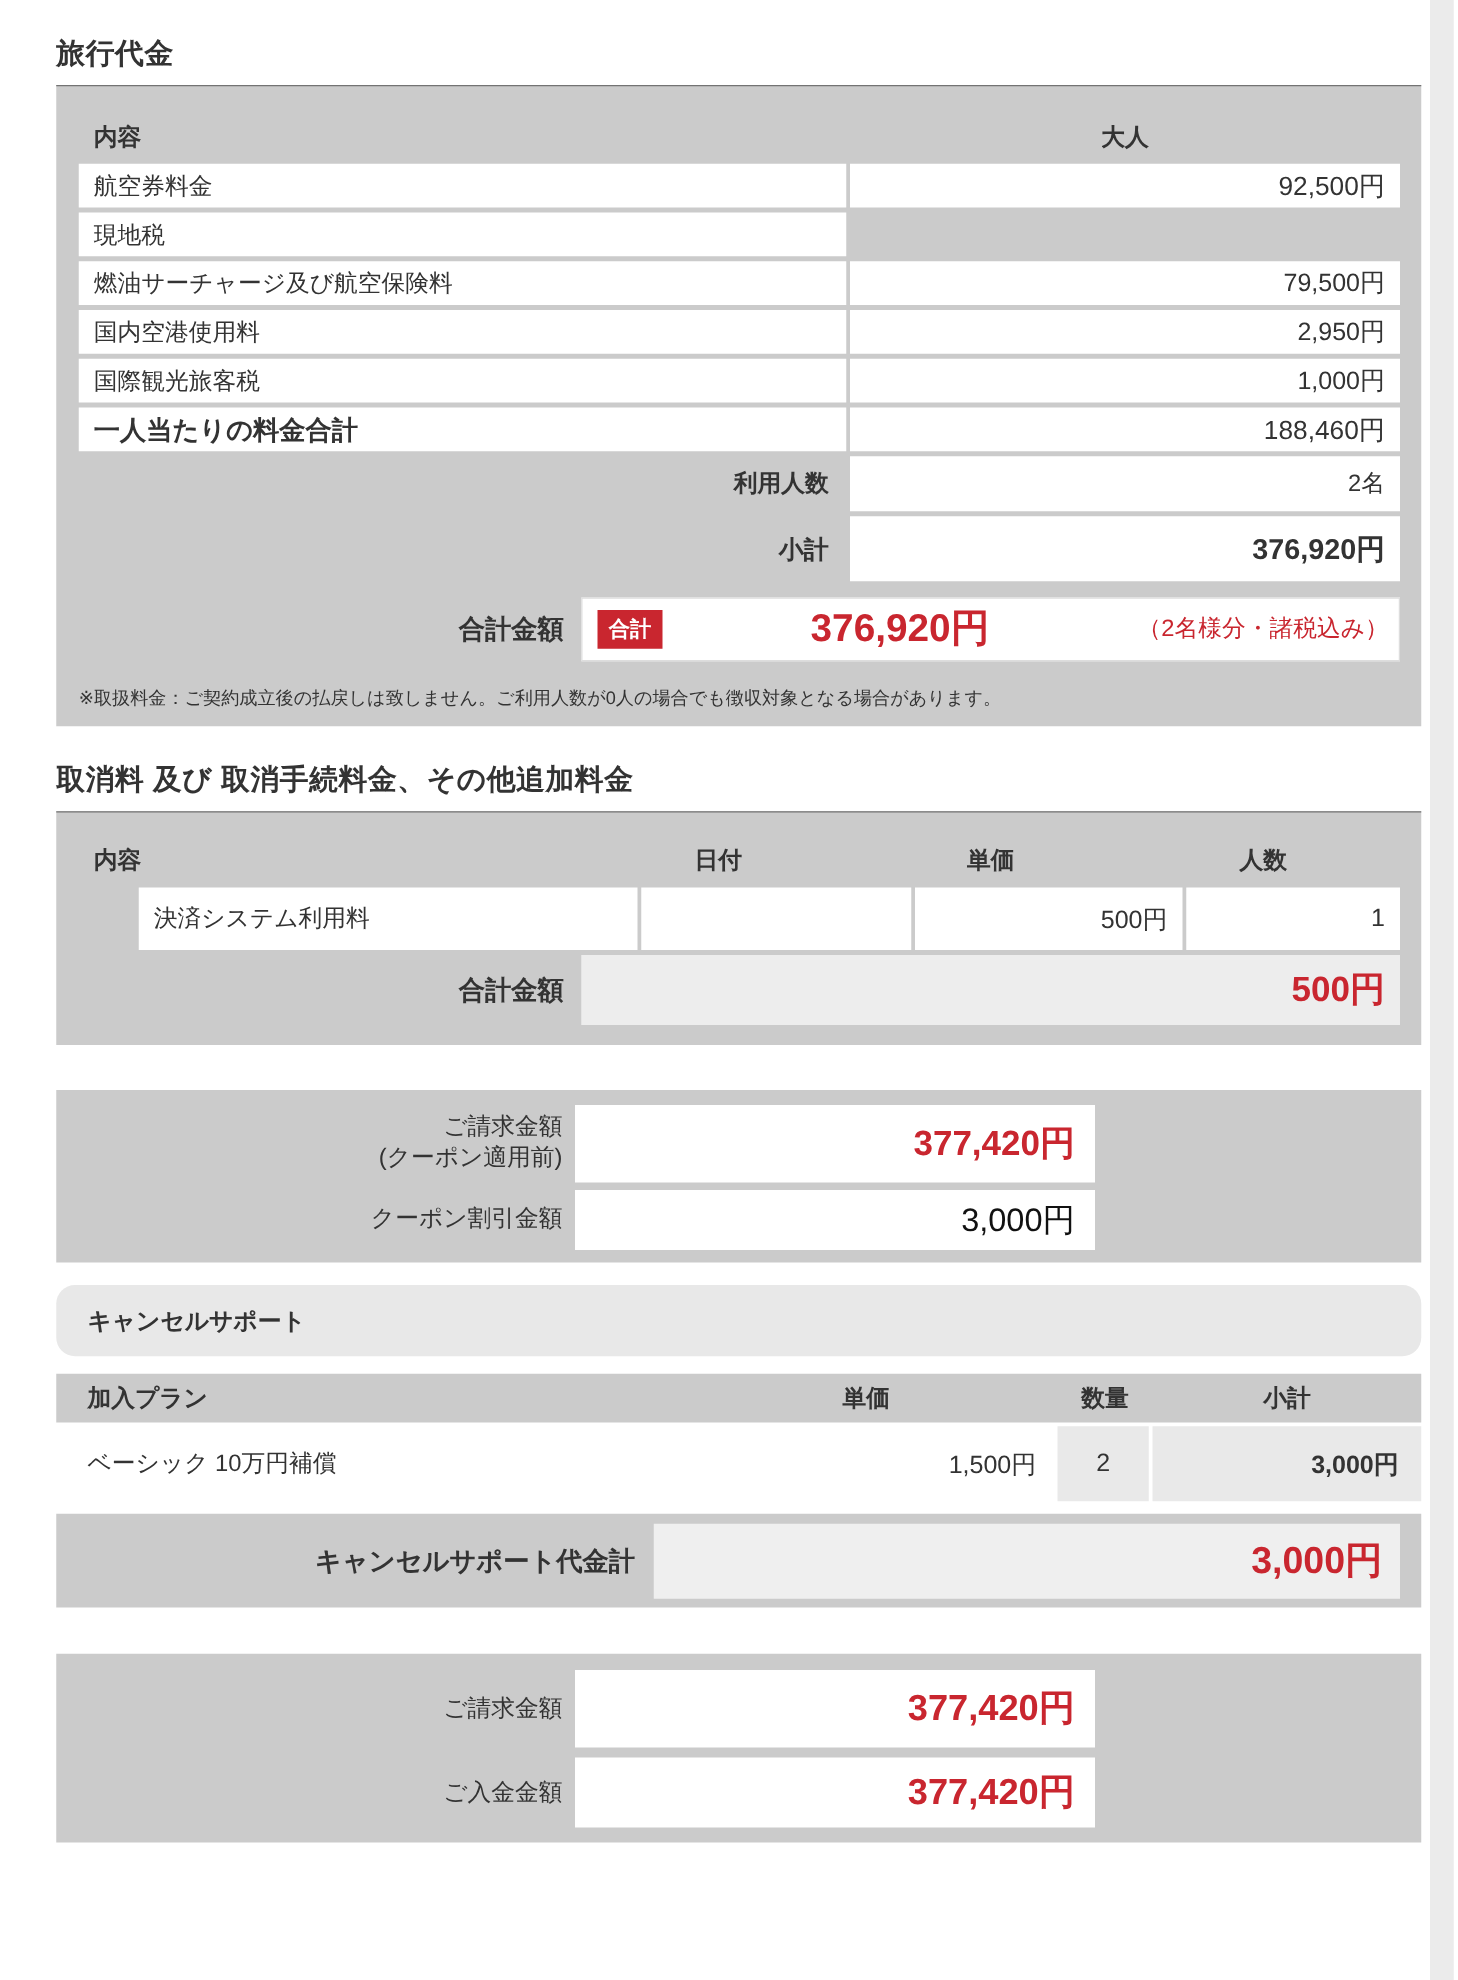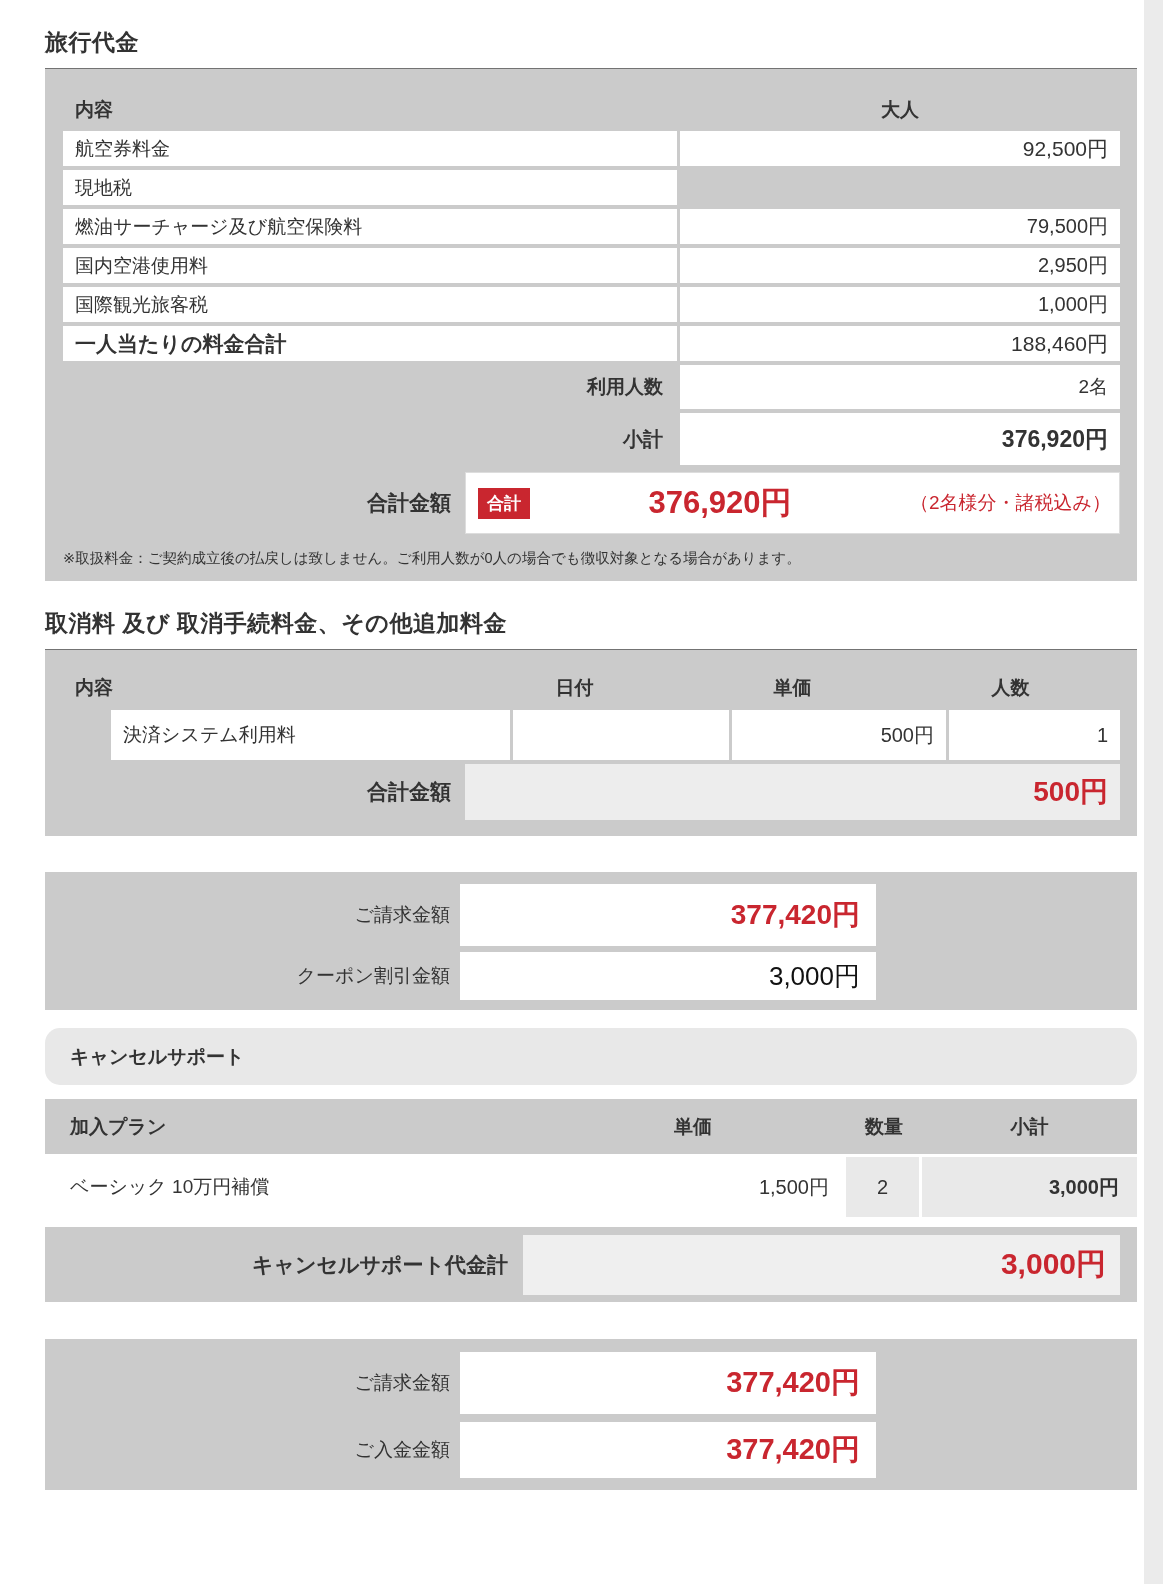--- a/index.html
+++ b/index.html
@@ -28,21 +28,21 @@
   .gray-row .g-value { flex: 1; background: #fff; display: flex; align-items: center; justify-content: flex-end; padding-right: 12px; }
   .row-people { height: 44px; }
   .row-people .g-label { font-size: 19px; }
   .row-people .g-value { font-size: 19px; }
   .row-subtotal { height: 52px; }
   .row-subtotal .g-label { font-size: 20px; }
   .row-subtotal .g-value { font-weight: bold; font-size: 23px; }
 
   .total-row { display: flex; align-items: center; height: 68px; }
   .total-row .t-label { flex: 0 0 402px; text-align: right; font-weight: bold; font-size: 21px; padding-right: 14px; }
-  .total-box { flex: 1; background: #fff; border: 1px solid #ddd; height: 62px; display: flex; align-items: center; padding: 0 6px 0 12px; }
+  .total-box { flex: 1; background: #fff; border: 1px solid #ddd; height: 51px; display: flex; align-items: center; padding: 0 6px 0 12px; }
   .total-badge { background: #c9262f; color: #fff; font-weight: bold; font-size: 17px; padding: 7px 9px; line-height: 1; flex: 0 0 auto; }
   .total-amount { flex: 1; text-align: center; color: #c9262f; font-weight: bold; font-size: 31px; }
   .total-note { color: #c9262f; font-size: 19px; padding-right: 2px; }
 
   .disclaimer { font-size: 14.5px; color: #333; padding: 12px 0 13px 0; }
 
   
   .box2 { padding: 16px 17px 16px 18px; }
   .t2-header { display: flex; height: 44px; align-items: center; font-weight: bold; font-size: 19px; }
   .t2-header .h-content { flex: 0 0 402px; padding-left: 12px; }
@@ -66,21 +66,21 @@
   .b3-label { flex: 0 0 397px; text-align: right; padding-right: 10px; font-size: 19px; line-height: 1.3; }
   .b3-box { flex: 0 0 416px; background: #fff; display: flex; align-items: center; justify-content: flex-end; padding-right: 16px; }
   .b3-box.tall { height: 62px; }
   .b3-box.short { height: 48px; }
   .b3-value-red { color: #c9262f; font-weight: bold; font-size: 28px; }
   .b3-value-black { color: #111; font-size: 26px; }
 
   
   .cs-section { margin-top: 18px; }
   .cs-title { background: #e8e8e8; height: 57px; display: flex; align-items: center; padding-left: 25px; font-weight: bold; font-size: 19px; margin-bottom: 14px; border-radius: 15px; }
-  .cs-header { background: #cbcbcb; display: flex; height: 55px; align-items: center; font-weight: bold; font-size: 19px; margin-bottom: 3px; }
+  .cs-header { background: #cbcbcb; display: flex; height: 39px; align-items: center; font-weight: bold; font-size: 19px; margin-bottom: 3px; }
   .cs-header .h-plan { flex: 0 0 495px; padding-left: 25px; }
   .cs-header .h-unit { flex: 0 0 306px; text-align: center; }
   .cs-header .h-qty { flex: 0 0 76px; text-align: center; }
   .cs-header .h-sub { flex: 1; text-align: center; }
   .cs-row { display: flex; height: 60px; margin-bottom: 10px; }
   .cs-row > div { display: flex; align-items: center; }
   .cs-row .c-plan { flex: 0 0 492px; background: #fff; margin-right: 3px; padding-left: 25px; font-size: 19px; }
   .cs-row .c-unit { flex: 0 0 303px; background: #fff; margin-right: 3px; justify-content: flex-end; padding-right: 14px; font-size: 20px; }
   .cs-row .c-qty { flex: 0 0 73px; background: #e9e9e9; margin-right: 3px; justify-content: center; font-size: 20px; }
   .cs-row .c-sub { flex: 1; background: #e9e9e9; justify-content: flex-end; padding-right: 18px; font-weight: bold; font-size: 20px; }
@@ -176,20 +176,21 @@
       <div class="t2-total">
         <div class="t-label">合計金額</div>
         <div class="t-value">500円</div>
       </div>
     </div>
 
     <div class="box3">
       <div class="b3-row">
         <div class="b3-label">
           <span style="display:block;">ご請求金額</span>
+          <span style="display:block;">(クーポン適用前)</span>
         </div>
         <div class="b3-box tall">
           <span class="b3-value-red">377,420円</span>
         </div>
       </div>
       <div class="b3-row">
         <div class="b3-label">クーポン割引金額</div>
         <div class="b3-box short">
           <span class="b3-value-black">3,000円</span>
         </div>

